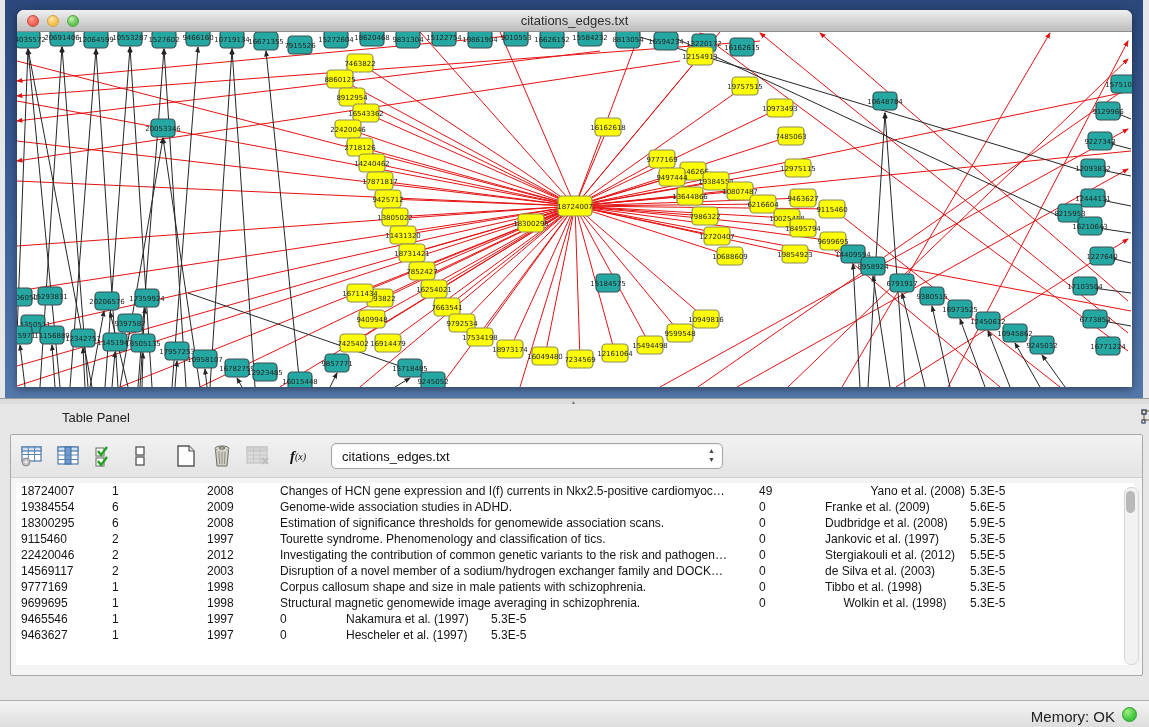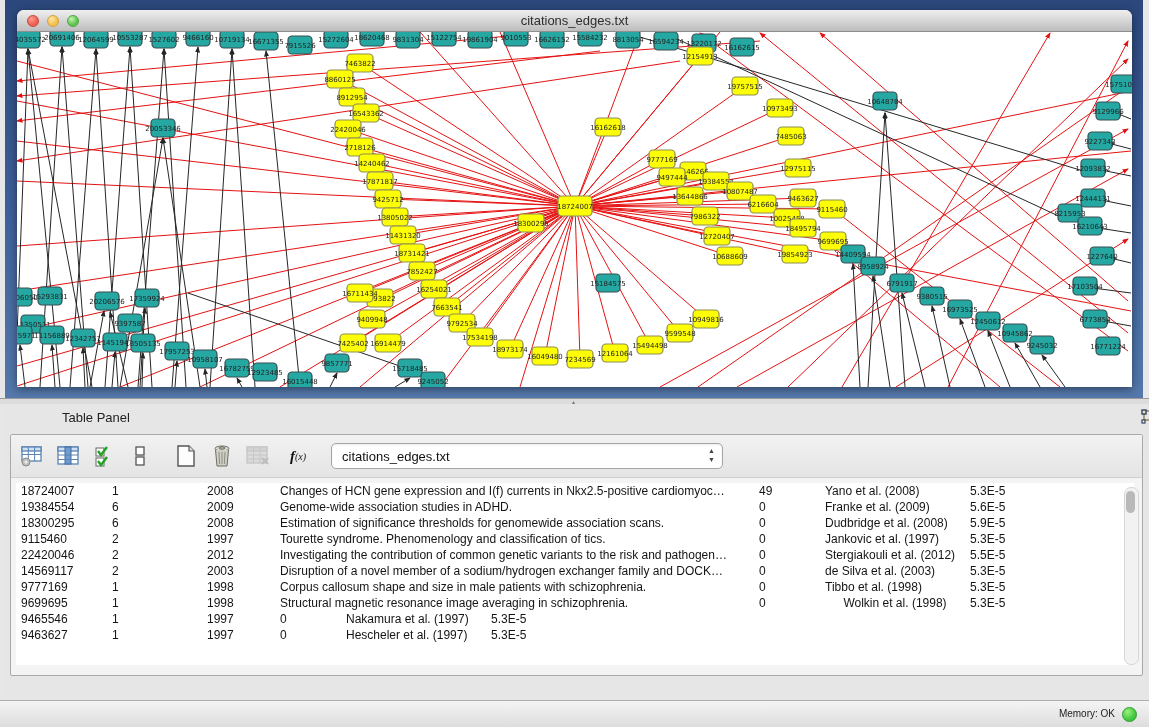--- a/index.html
+++ b/index.html
@@ -49,21 +49,21 @@
   #vscroll{position:absolute;right:3px;top:52px;width:13px;height:176px;background:#f2f2f2;border:1px solid #d6d6d6;border-radius:7px;}
   #vthumb{position:absolute;left:1px;top:3px;width:9px;height:22px;background:#b9b9b9;border-radius:5px;cursor:pointer;}
   
   #tabsbar{position:absolute;left:0;top:272px;width:1131px;height:24px;background:#e2e2e2;display:flex;justify-content:center;align-items:center;}
   #segtabs{display:flex;border:1px solid #9e9e9e;border-radius:5px;overflow:hidden;background:#fff;box-shadow:0 1px 1px rgba(255,255,255,.7);}
   .seg{font-size:13px;padding:2px 14px;color:#1c1c1c;background:linear-gradient(180deg,#ffffff,#ededed);border-right:1px solid #b5b5b5;cursor:pointer;}
   .seg:last-child{border-right:none;}
   .seg.sel{background:#7a7a7a;color:#e6e6e6;text-shadow:0 1px 1px rgba(0,0,0,.3);}
   
   #statusbar{position:absolute;left:0;top:700px;width:1149px;height:27px;background:linear-gradient(180deg,#f4f4f4,#dddddd);border-top:1px solid #aeaeae;box-sizing:border-box;}
-  #mem{position:absolute;right:34px;top:7px;font-size:10px;color:#222;}
+  #mem{position:absolute;right:34px;top:7px;font-size:15px;color:#222;}
   #memdot{position:absolute;right:12px;top:6px;width:13px;height:13px;border-radius:50%;background:radial-gradient(circle at 35% 30%,#9cf07e,#3ec63e 65%);border:1px solid #2c9a2c;}
 </style>
 </head>
 <body>
 
 <div id="desktop">
   <div id="netwin">
     <div id="titlebar">
       <span class="tl red"></span>
       <span class="tl yel"></span>
@@ -779,21 +779,21 @@
     </div>
 
     <div id="grid">
       <div id="gbody">
           <div class="grow">
             <div class="gcell" style="flex: 0 0 91px; width: 91px;">18724007</div>
             <div class="gcell" style="flex: 0 0 95px; width: 95px;">1</div>
             <div class="gcell" style="flex: 0 0 73px; width: 73px;">2008</div>
             <div class="gcell" style="flex: 0 0 479px; width: 479px;">Changes of HCN gene expression and I(f) currents in Nkx2.5-positive cardiomyoc…</div>
             <div class="gcell" style="flex: 0 0 66px; width: 66px;">49</div>
-            <div class="gcell" style="flex: 0 0 145px; width: 145px;">Yano et al. (2008)</div>
+            <div class="gcell" style="flex: 0 0 145px; width: 145px; text-align: right;">Yano et al. (2008)</div>
             <div class="gcell" style="flex: 0 0 91px; width: 91px;">5.3E-5</div>
           </div>
           <div class="grow">
             <div class="gcell" style="flex: 0 0 91px; width: 91px;">19384554</div>
             <div class="gcell" style="flex: 0 0 95px; width: 95px;">6</div>
             <div class="gcell" style="flex: 0 0 73px; width: 73px;">2009</div>
             <div class="gcell" style="flex: 0 0 479px; width: 479px;">Genome-wide association studies in ADHD.</div>
             <div class="gcell" style="flex: 0 0 66px; width: 66px;">0</div>
             <div class="gcell" style="flex: 0 0 145px; width: 145px;">Franke et al. (2009)</div>
             <div class="gcell" style="flex: 0 0 91px; width: 91px;">5.6E-5</div>
@@ -840,21 +840,21 @@
             <div class="gcell" style="flex: 0 0 73px; width: 73px;">1998</div>
             <div class="gcell" style="flex: 0 0 479px; width: 479px;">Corpus callosum shape and size in male patients with schizophrenia.</div>
             <div class="gcell" style="flex: 0 0 66px; width: 66px;">0</div>
             <div class="gcell" style="flex: 0 0 145px; width: 145px;">Tibbo et al. (1998)</div>
             <div class="gcell" style="flex: 0 0 91px; width: 91px;">5.3E-5</div>
           </div>
           <div class="grow">
             <div class="gcell" style="flex: 0 0 91px; width: 91px;">9699695</div>
             <div class="gcell" style="flex: 0 0 95px; width: 95px;">1</div>
             <div class="gcell" style="flex: 0 0 73px; width: 73px;">1998</div>
-            <div class="gcell" style="flex: 0 0 479px; width: 479px;">Structural magnetic resonance image averaging in schizophrenia.</div>
+            <div class="gcell" style="flex: 0 0 479px; width: 479px;">Structural magnetic genomewide image averaging in schizophrenia.</div>
             <div class="gcell" style="flex: 0 0 66px; width: 66px;">0</div>
             <div class="gcell" style="flex: 0 0 145px; width: 145px; text-align: center;">Wolkin et al. (1998)</div>
             <div class="gcell" style="flex: 0 0 91px; width: 91px;">5.3E-5</div>
           </div>
           <div class="grow">
             <div class="gcell" style="flex: 0 0 91px; width: 91px;">9465546</div>
             <div class="gcell" style="flex: 0 0 95px; width: 95px;">1</div>
             <div class="gcell" style="flex: 0 0 73px; width: 73px;">1997</div>
             <div class="gcell" style="flex: 0 0 66px; width: 66px;">0</div>
             <div class="gcell" style="flex: 0 0 145px; width: 145px;">Nakamura et al. (1997)</div>

